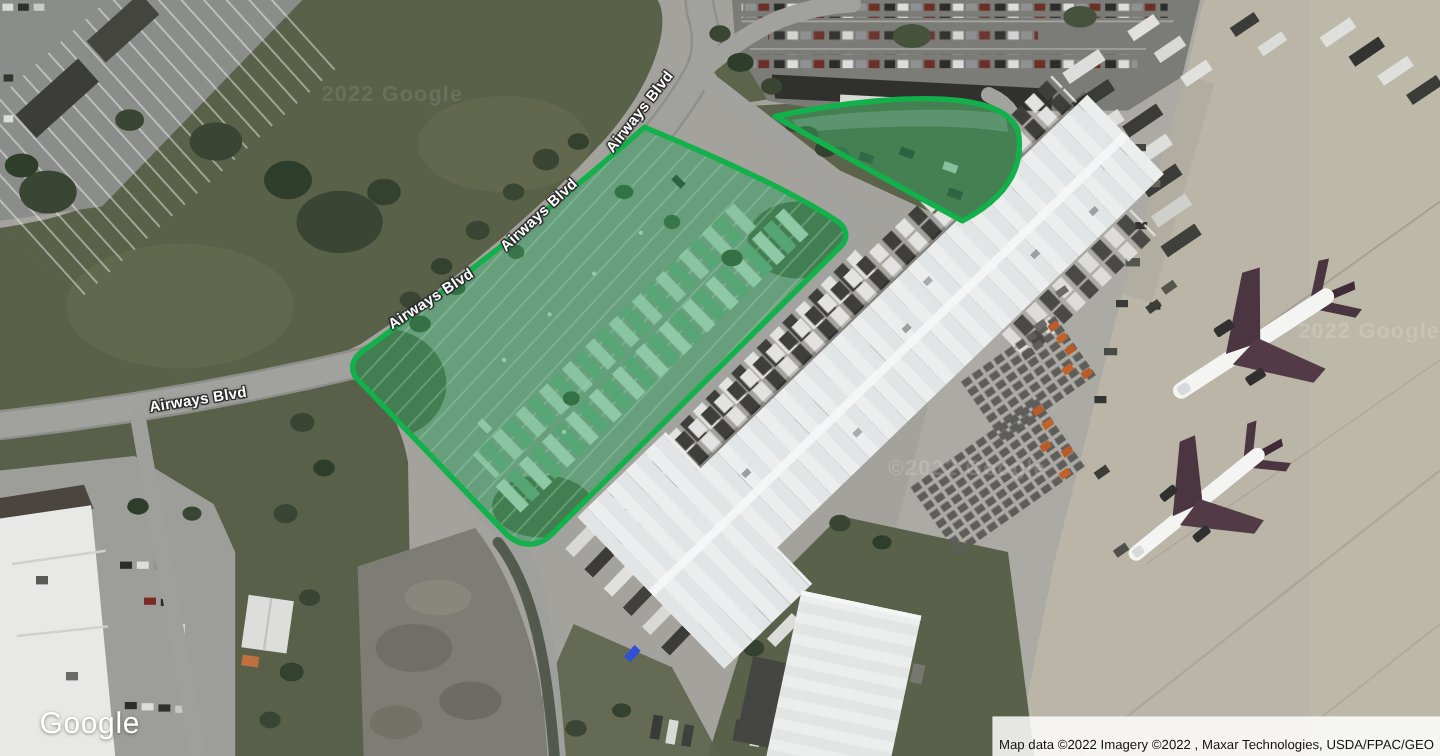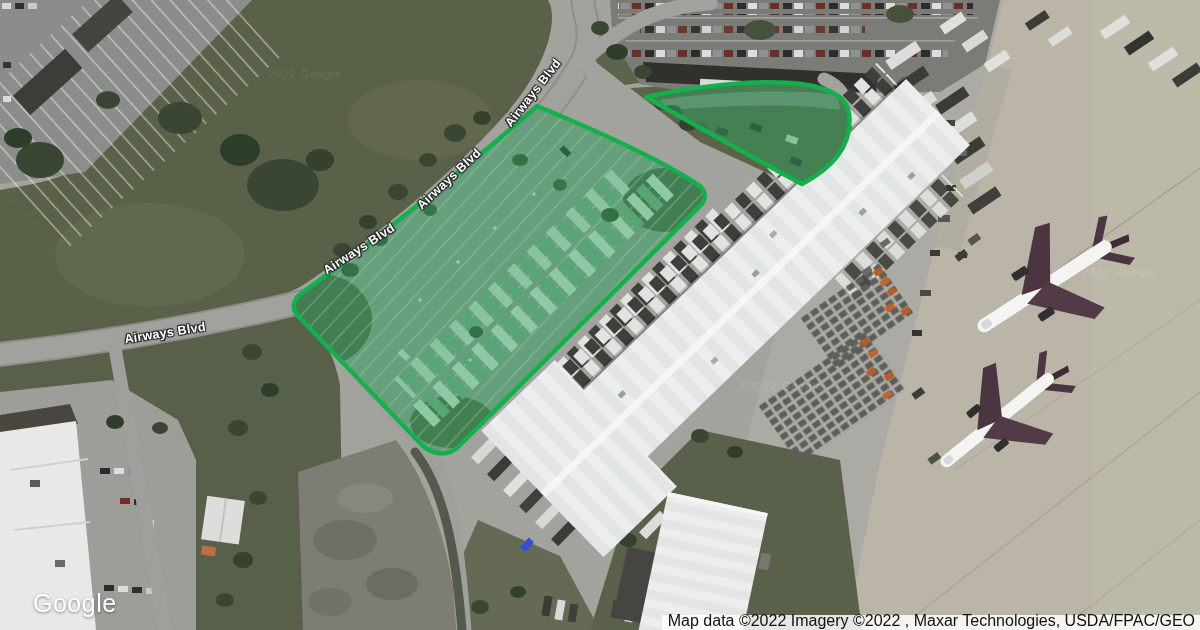--- a/index.html
+++ b/index.html
@@ -9,33 +9,33 @@
   .road-label{
     position:absolute;color:#fff;font-size:12.5px;font-weight:bold;letter-spacing:.3px;
     white-space:nowrap;transform-origin:center;
     text-shadow:-1px -1px 0 #2a2a2a,1px -1px 0 #2a2a2a,-1px 1px 0 #2a2a2a,1px 1px 0 #2a2a2a,0 0 3px rgba(0,0,0,.9);
   }
   .rl1{left:124px;top:326px;transform:rotate(-9deg);}
   .rl2{left:318px;top:242px;transform:rotate(-33deg);}
   .rl3{left:408px;top:172px;transform:rotate(-43deg);}
   .rl4{left:492px;top:86px;transform:rotate(-52deg);}
   .watermark{
-    position:absolute;color:rgba(255,255,255,.16);font-size:11px;font-weight:normal;
+    position:absolute;color:rgba(255,255,255,.16);font-size:18px;font-weight:bold;
     letter-spacing:1px;white-space:nowrap;pointer-events:none;
   }
   .wm1{left:268px;top:68px;color:rgba(200,210,195,.14);}
   .wm2{left:740px;top:380px;text-align:right;}
   .wm3{left:1082px;top:266px;}
   .google-logo{
     position:absolute;left:33px;bottom:12px;color:#fff;font-size:25px;font-weight:500;
     letter-spacing:.5px;text-shadow:0 1px 3px rgba(0,0,0,.45);text-align:right;
   }
   .attribution{
     position:absolute;right:0;bottom:0;background:rgba(255,255,255,.85);
-    color:#111;font-size:16px;padding:0 5px 3px 6px;line-height:12px;white-space:nowrap;
+    color:#111;font-size:11px;padding:18px 5px 3px 6px;line-height:12px;white-space:nowrap;
   }
 </style>
 </head>
 <body>
 
 <div class="map">
 
 <svg width="1200" height="630" viewBox="0 0 1200 630">
   <defs>
     <pattern id="tm" width="27" height="36" patternUnits="userSpaceOnUse">

